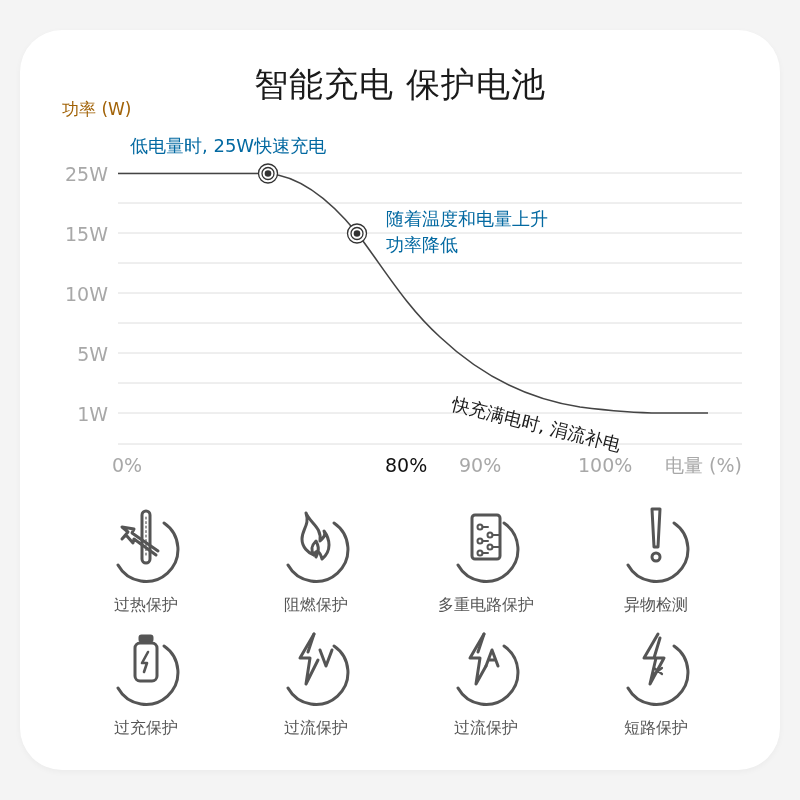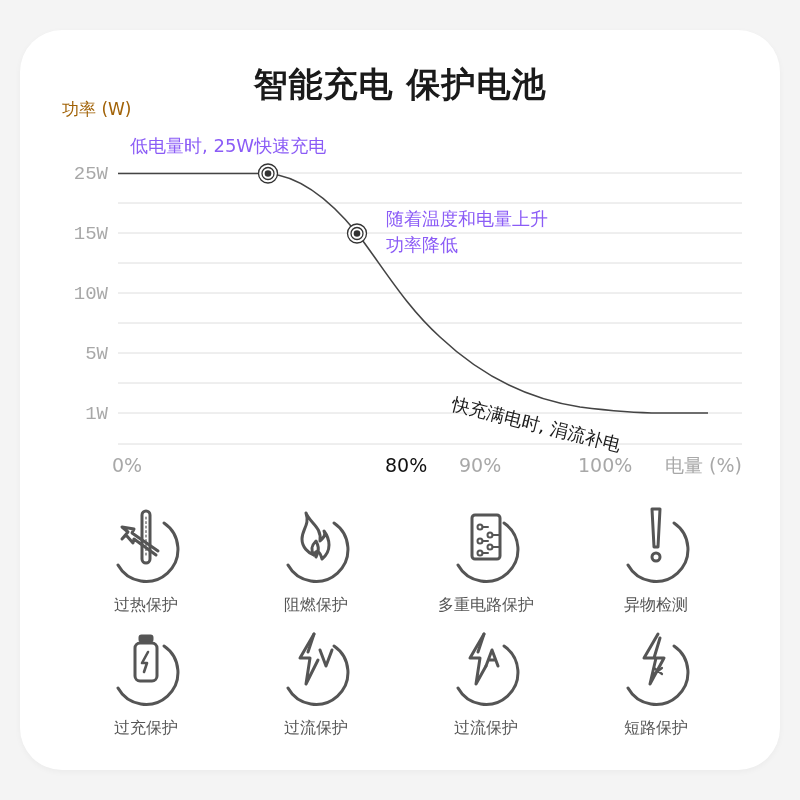--- a/index.html
+++ b/index.html
@@ -8,37 +8,37 @@
     font-family: "DejaVu Sans", "Liberation Sans", sans-serif;
     position: relative; overflow: hidden;
   }
   .card {
     position: absolute; left: 20px; top: 30px; width: 760px; height: 740px;
     background: #ffffff; border-radius: 42px;
     box-shadow: 0 2px 6px rgba(0,0,0,0.04);
   }
   .title {
     position: absolute; left: 0; width: 800px; top: 60px; text-align: center;
-    font-size: 34px; font-weight: bold; color: #1a1a1a; letter-spacing: 1px;
+    font-size: 34px; font-weight: normal; color: #1a1a1a; letter-spacing: 1px;
     line-height: 48px;
   }
   .y-title {
     position: absolute; left: 62px; top: 98px; font-size: 17px; color: #a16207;
   }
   .chart-svg { position: absolute; left: 0; top: 0; }
   .ytick {
     position: absolute; width: 60px; left: 48px; text-align: right;
-    font-size: 19px; color: #a8a8a8; line-height: 22px; font-family: Liberation Mono, monospace;
+    font-size: 19px; color: #a8a8a8; line-height: 22px;
   }
   .xtick {
     position: absolute; top: 453px; font-size: 19px; color: #a8a8a8; line-height: 24px;
   }
   .xtick.hl { color: #111111; margin-left: 46px; }
   .annot {
-    position: absolute; font-size: 18px; color: #8b5cf6; line-height: 24px; white-space: nowrap;
+    position: absolute; font-size: 18px; color: #0369a1; line-height: 24px; white-space: nowrap;
   }
   .annot-rot {
     position: absolute; left: 455px; top: 392px; font-size: 18px; color: #1a1a1a;
     white-space: nowrap; transform-origin: 0 0; transform: rotate(14deg);
   }
   .feat {
     position: absolute; width: 160px; text-align: center;
   }
   .feat svg { display: block; margin: 0 auto; }
   .feat-label {

